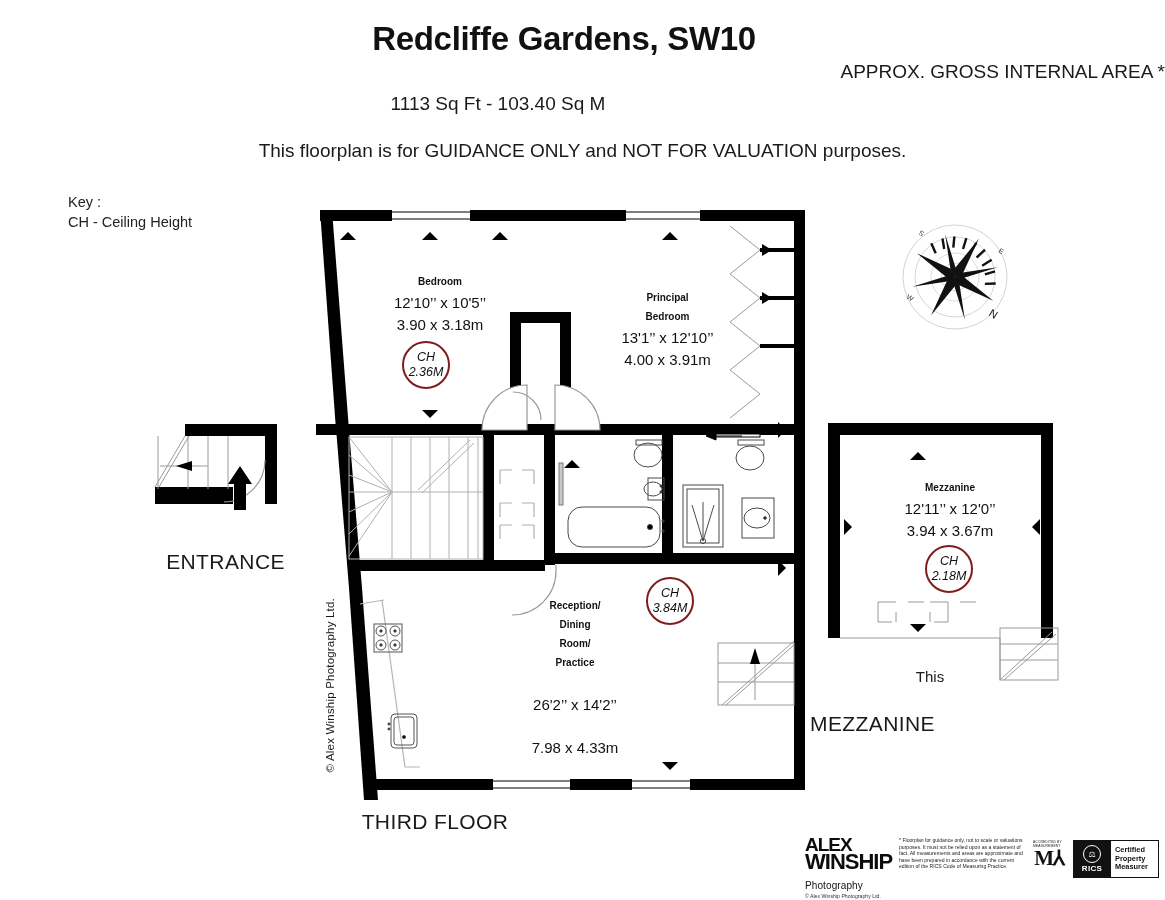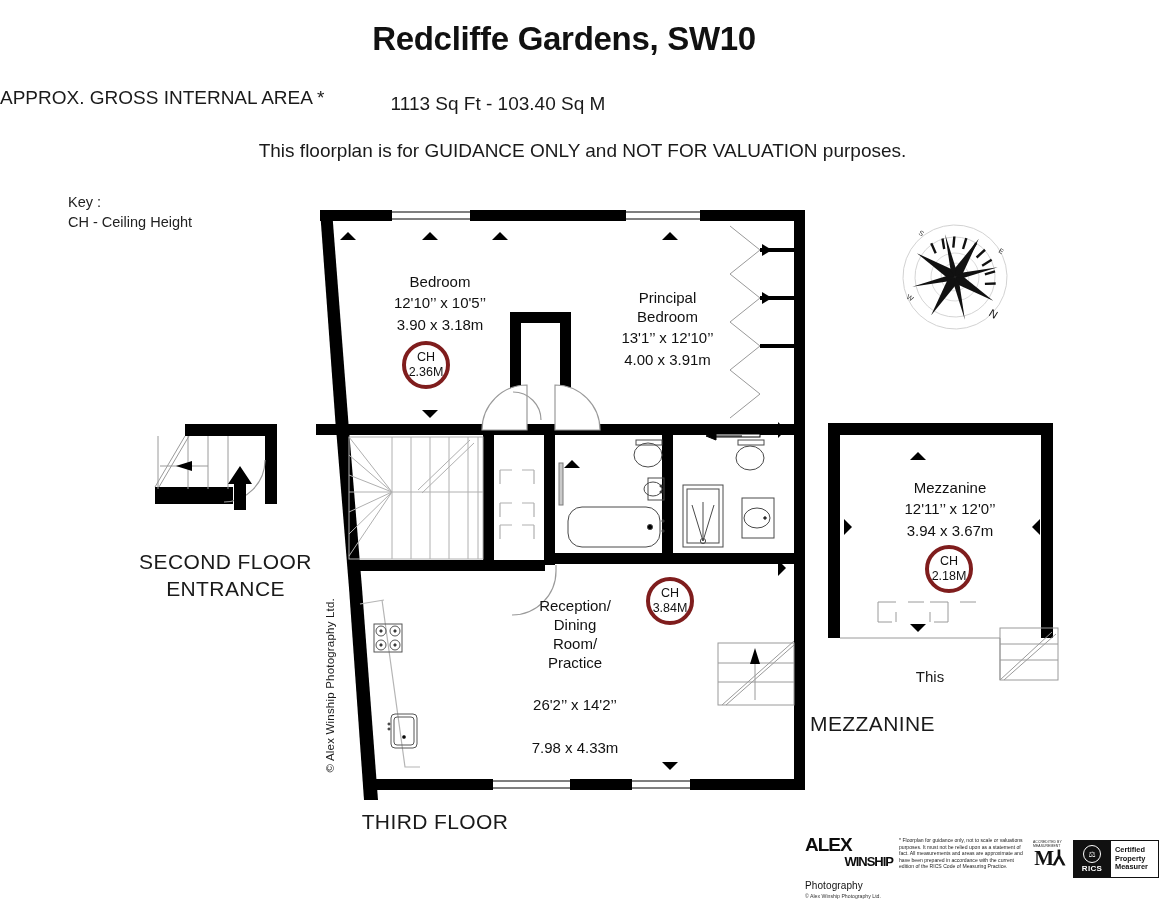--- a/index.html
+++ b/index.html
@@ -20,22 +20,22 @@
   
   #page-title {
     top: 20px; left: 0; width: 1128px;
     text-align: center;
     font-size: 33px;
     font-weight: bold;
     letter-spacing: -0.3px;
     color: #111111;
   }
   #area-line1 {
-    top: 87px; left: 0; width: 1165px;
-    text-align: left;
+    top: 61px; left: 0; width: 1165px;
+    text-align: right;
     font-size: 19px;
     color: #1a1a1a;
   }
   #area-line2 {
     top: 93px; left: 0; width: 996px;
     text-align: center;
     font-size: 19px;
     color: #1a1a1a;
   }
   #guidance-note {
@@ -66,43 +66,44 @@
   #mezzanine-caption    { top: 712px; left: 810px; width: 230px; text-align: left; }
   #void-label {
     top: 668px; left: 870px; width: 120px;
     text-align: center;
     font-size: 15px;
     color: #1a1a1a;
   }
 
   
   .room-label { text-align: center; color: #111; }
-  .room-name { font-size: 15px; font-weight: normal; line-height: 19px; }
+  .room-name { font-size: 10px; font-weight: bold; line-height: 19px; }
   .room-dims { font-size: 15px; line-height: 20px; margin-top: 2px; }
 
   #label-bedroom { top: 272px; left: 340px; width: 200px; }
   #label-principal { top: 288px; left: 585px; width: 165px; }
   #label-reception { top: 596px; left: 500px; width: 150px; }
   #label-reception .room-dims { margin-top: 23px; }
   #label-mezzanine { top: 478px; left: 855px; width: 190px; }
 
   
   .ch-bubble {
-    border: 4px solid #7f1d1d;
+    border: 2px solid #7f1d1d;
     border-radius: 50%;
     width: 48px; height: 48px;
     display: flex;
     flex-direction: column;
     align-items: center;
     justify-content: center;
     font-size: 12.5px;
     line-height: 15px;
     color: #111;
     background: #fff;
     box-sizing: border-box;
+    font-style: italic;
   }
   #ch-bedroom   { top: 341px; left: 402px; }
   #ch-reception { top: 577px; left: 646px; }
   #ch-mezzanine { top: 545px; left: 925px; }
 
   
   #watermark-vertical {
     top: 598px; left: 324px;
     font-size: 11.5px;
     color: #1a1a1a;
@@ -115,21 +116,21 @@
   
   #footer { top: 836px; left: 805px; width: 350px; height: 56px; }
   #alex-winship-logo { top: 0px; left: 0px; width: 88px; }
   #aw-line1, #aw-line2 {
     font-weight: bold;
     letter-spacing: -1px;
     color: #0c0c0c;
     line-height: 17px;
   }
   #aw-line1 { font-size: 19px; }
-  #aw-line2 { font-size: 13px; text-align: right; }
+  #aw-line2 { font-size: 22px; }
   #aw-sub { font-size: 10px; font-weight: normal; color: #111; margin-top: 10px; letter-spacing: 0.1px;}
   #aw-copy { font-size: 5.2px; color: #333; margin-top: 2px; }
 
   #disclaimer {
     top: 1px; left: 94px; width: 125px;
     font-size: 5.1px;
     line-height: 6.6px;
     color: #1b1b1b;
     text-align: left;
   }
@@ -466,21 +467,20 @@
 <div class="abs ch-bubble" id="ch-reception">
   <span>CH</span>
   <span>3.84M</span>
 </div>
 <div class="abs ch-bubble" id="ch-mezzanine">
   <span>CH</span>
   <span>2.18M</span>
 </div>
 
 <div class="abs floor-caption" id="second-floor-caption">
-  <div>SECOND FLOOR</div>
   <div>ENTRANCE</div>
 </div>
 <div class="abs floor-caption" id="third-floor-caption">THIRD FLOOR</div>
 <div class="abs floor-caption" id="mezzanine-caption">MEZZANINE</div>
 <div class="abs" id="void-label">This</div>
 
 <div class="abs" id="watermark-vertical">© Alex Winship Photography Ltd.</div>
 
 <svg class="abs" id="compass" width="110" height="110" viewBox="0 0 110 110" xmlns="http://www.w3.org/2000/svg">
   <g transform="rotate(32 55 55)">

